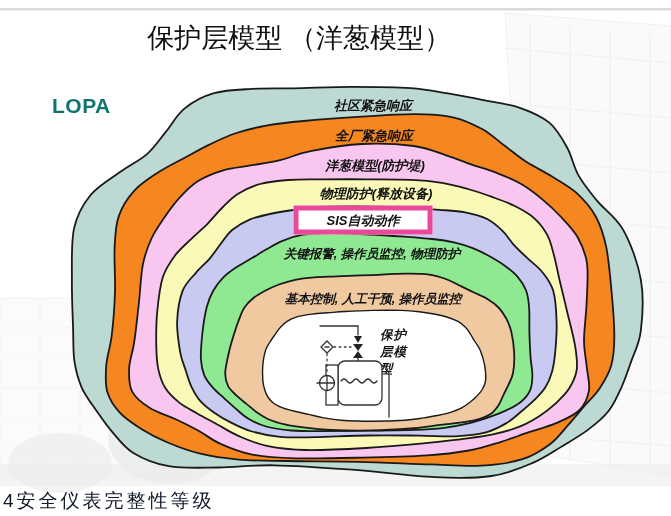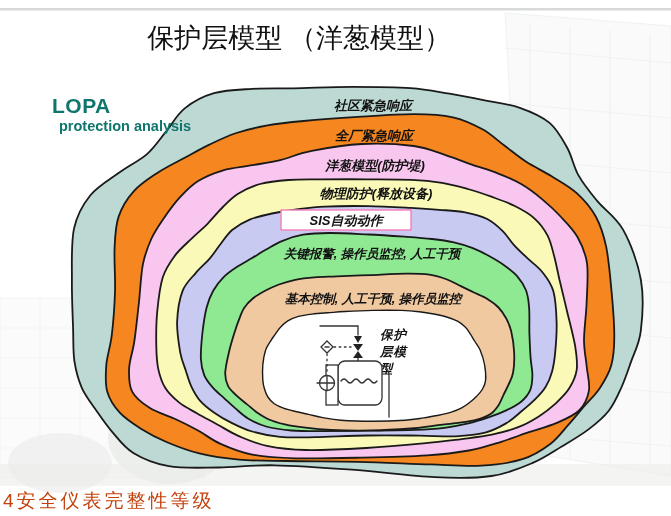--- a/index.html
+++ b/index.html
@@ -20,29 +20,29 @@
   .lopa-line{font-size:14.5px;line-height:1.25;}
   .lopa-line.indent{padding-left:7px;}
   .lyr-label{
     position:absolute;transform:translate(-50%,-50%);
     font-weight:bold;font-size:13px;line-height:1;color:#111;white-space:nowrap;font-style:italic;
   }
   .l0{left:373px;top:97px;}
   .l1{left:374px;top:127px;}
   .l2{left:375px;top:157px;}
   .l3{left:376px;top:185px;}
-  .l4{left:346px;top:212px;background:#ffffff;border:1px solid #ec4899;padding:3px 28px;}
+  .l4{left:363px;top:212px;background:#ffffff;border:5px solid #ec4899;padding:3px 28px;}
   .l5{left:372px;top:246px;font-size:12.5px;}
   .l6{left:373px;top:291px;font-size:12.5px;}
   .l7{
     left:380px;top:319px;transform:none;white-space:normal;width:30px;
     font-size:12.5px;line-height:1.35;letter-spacing:1px;
   }
   .caption{
-    position:absolute;left:3px;top:482px;color:#c2410c;
+    position:absolute;left:3px;top:482px;color:#0f172a;
     font-size:19px;line-height:1.15;letter-spacing:3px;
   }
 </style>
 </head>
 <body>
 
 <div class="stage">
 
   <svg class="bg" width="671" height="516" viewBox="0 0 671 516">
     <rect x="0" y="0" width="671" height="2.5" fill="#d8dad9"></rect>
@@ -93,29 +93,28 @@
       <path d="M556.6,314.0C556.9,324.2 556.0,336.0 555.2,344.2C554.5,352.4 553.7,357.6 552.1,363.4C550.5,369.3 548.4,374.5 545.4,379.3C542.5,384.1 538.3,388.1 534.2,392.2C530.1,396.3 525.6,400.0 520.9,403.8C516.2,407.7 512.0,411.9 506.0,415.4C500.0,418.9 493.5,422.5 485.1,424.7C476.7,426.8 466.5,427.8 455.6,428.3C444.7,428.8 434.3,427.8 419.7,427.6C405.1,427.5 385.4,427.2 368.0,427.5C350.6,427.7 330.3,428.9 315.6,429.2C300.9,429.4 290.6,429.8 280.0,428.9C269.4,427.9 260.2,425.9 252.1,423.5C243.9,421.1 237.4,417.8 231.1,414.6C224.7,411.5 219.0,408.1 213.9,404.5C208.8,400.9 204.0,397.2 200.2,392.9C196.5,388.7 193.9,383.9 191.5,378.9C189.1,373.9 187.7,368.7 185.9,362.9C184.0,357.1 181.7,352.4 180.2,344.3C178.8,336.1 176.8,324.2 177.1,314.0C177.5,303.8 179.4,291.3 182.5,283.1C185.6,274.9 191.3,270.3 195.9,264.8C200.4,259.4 205.8,255.1 209.9,250.3C214.0,245.5 216.9,240.7 220.6,236.0C224.3,231.3 227.3,226.1 232.1,222.0C237.0,218.0 242.9,214.4 249.6,211.6C256.2,208.9 264.1,207.2 272.0,205.5C279.8,203.8 287.9,202.6 296.7,201.5C305.6,200.3 313.0,199.1 324.9,198.6C336.8,198.0 353.7,197.9 368.0,198.1C382.3,198.4 398.7,199.3 410.6,199.9C422.4,200.5 430.0,201.0 439.1,201.8C448.1,202.5 457.1,202.8 465.1,204.3C473.1,205.8 481.0,207.9 487.2,211.0C493.4,214.1 498.1,218.6 502.5,222.9C507.0,227.2 509.7,232.3 513.8,236.8C517.9,241.3 522.3,245.4 527.1,249.9C531.8,254.5 538.0,258.6 542.4,264.2C546.7,269.7 551.0,274.8 553.3,283.1C555.7,291.5 556.3,303.8 556.6,314.0Z" fill="#c9caf2" stroke="#1a1a1a" stroke-width="1.8" stroke-linejoin="round"></path>
       <path d="M529.4,325.0C529.7,333.4 530.1,342.9 530.6,349.9C531.1,356.9 532.4,361.7 532.4,367.0C532.3,372.3 532.2,377.4 530.3,381.8C528.4,386.3 525.2,390.2 521.1,393.7C517.1,397.1 511.7,399.8 506.2,402.4C500.8,405.0 494.8,407.2 488.5,409.4C482.2,411.5 475.8,413.6 468.4,415.4C461.1,417.1 453.4,418.7 444.5,419.8C435.5,420.8 427.4,421.4 414.8,421.9C402.2,422.4 384.4,422.5 369.0,422.7C353.6,422.9 335.5,423.2 322.6,423.2C309.6,423.2 300.7,423.3 291.3,422.5C281.9,421.7 273.3,420.5 266.1,418.5C258.9,416.5 253.1,413.5 248.0,410.5C242.9,407.4 239.3,403.7 235.4,400.4C231.4,397.0 228.0,393.7 224.3,390.3C220.6,386.9 216.5,383.8 213.1,379.9C209.8,376.1 206.3,372.2 204.3,367.3C202.3,362.5 201.2,358.0 200.9,350.9C200.5,343.9 201.5,333.6 202.4,325.0C203.4,316.4 204.9,306.3 206.7,299.3C208.5,292.2 210.4,287.7 213.2,282.7C216.0,277.7 219.4,273.3 223.4,269.3C227.4,265.3 232.3,262.0 237.1,258.8C241.9,255.6 247.1,253.0 252.0,250.1C257.0,247.1 261.5,244.2 266.6,241.3C271.7,238.4 276.5,235.2 282.6,232.8C288.6,230.3 295.3,228.0 303.1,226.7C310.9,225.4 318.4,225.0 329.4,225.0C340.4,224.9 356.1,225.9 369.0,226.5C381.9,227.1 396.5,228.1 407.0,228.8C417.6,229.6 424.2,230.1 432.0,231.0C439.9,231.9 447.1,232.9 453.9,234.4C460.7,235.9 466.9,237.9 472.8,240.2C478.6,242.5 483.9,245.2 489.1,248.0C494.3,250.9 499.4,253.8 504.1,257.2C508.8,260.6 513.6,264.1 517.3,268.3C520.9,272.5 524.0,277.1 526.0,282.3C528.0,287.6 528.6,292.5 529.1,299.6C529.7,306.7 529.2,316.6 529.4,325.0Z" fill="#8fe993" stroke="#1a1a1a" stroke-width="1.8" stroke-linejoin="round"></path>
       <path d="M514.1,344.0C514.5,350.9 514.1,359.0 513.1,364.5C512.2,370.0 510.1,373.1 508.4,376.9C506.8,380.7 504.9,383.9 503.3,387.3C501.6,390.7 500.6,394.2 498.4,397.4C496.2,400.6 494.0,403.9 490.1,406.3C486.3,408.8 481.0,410.7 475.2,412.2C469.5,413.7 462.4,414.2 455.7,415.1C448.9,416.0 442.1,416.7 434.6,417.6C427.0,418.5 421.1,419.7 410.5,420.5C399.9,421.3 384.3,422.2 371.0,422.4C357.7,422.7 341.6,422.4 330.7,422.0C319.8,421.5 313.2,420.7 305.5,419.7C297.9,418.8 291.1,417.8 284.9,416.4C278.7,414.9 273.1,413.3 268.3,411.2C263.5,409.1 259.9,406.5 256.3,404.0C252.8,401.5 250.1,398.7 246.8,396.1C243.6,393.4 240.0,390.9 236.9,387.9C233.8,385.0 230.1,382.0 228.1,378.2C226.2,374.4 225.1,370.7 225.2,365.0C225.4,359.3 227.4,350.8 229.0,344.0C230.5,337.2 233.0,329.4 234.7,323.9C236.4,318.4 237.6,315.1 239.2,311.1C240.8,307.0 242.0,303.2 244.3,299.8C246.6,296.3 249.6,293.2 253.1,290.3C256.5,287.5 260.8,285.1 265.1,282.8C269.4,280.5 273.9,278.4 278.9,276.5C283.9,274.7 289.2,273.0 295.1,271.8C301.0,270.5 307.5,269.8 314.5,269.3C321.4,268.7 327.5,268.7 337.0,268.3C346.4,267.9 359.5,267.5 371.0,267.1C382.5,266.6 396.5,265.7 406.2,265.7C416.0,265.6 422.6,265.8 429.4,266.7C436.3,267.7 441.9,269.6 447.1,271.5C452.4,273.4 456.4,276.0 460.9,278.1C465.4,280.3 469.6,282.3 474.0,284.5C478.4,286.6 483.3,288.5 487.4,291.0C491.5,293.5 495.4,296.3 498.5,299.5C501.6,302.7 503.9,306.3 506.1,310.2C508.2,314.2 509.8,317.7 511.2,323.3C512.5,329.0 513.8,337.1 514.1,344.0Z" fill="#f0c9a0" stroke="#1a1a1a" stroke-width="1.8" stroke-linejoin="round"></path>
       <path d="M484.6,357.0C485.5,362.0 486.0,368.3 485.6,372.4C485.2,376.5 483.7,378.8 482.2,381.5C480.7,384.2 478.5,386.3 476.4,388.5C474.3,390.7 472.1,392.7 469.6,394.5C467.2,396.4 464.7,398.2 461.7,399.8C458.6,401.4 455.2,402.8 451.3,404.1C447.5,405.3 443.1,406.3 438.5,407.3C433.8,408.2 429.1,409.1 423.5,409.9C417.9,410.7 413.3,411.6 404.9,412.2C396.5,412.8 383.6,413.3 373.0,413.3C362.4,413.3 349.4,412.9 341.0,412.3C332.7,411.7 328.2,410.6 322.8,409.6C317.4,408.6 313.1,407.4 308.6,406.4C304.1,405.4 299.8,404.5 295.6,403.5C291.4,402.5 287.1,401.6 283.5,400.2C279.9,398.9 276.5,397.3 273.9,395.5C271.3,393.6 269.5,391.4 267.9,389.0C266.3,386.7 265.4,384.1 264.6,381.3C263.7,378.5 263.1,376.1 262.8,372.1C262.5,368.0 262.4,362.0 262.8,357.0C263.3,352.0 264.3,346.1 265.6,342.1C266.9,338.1 268.7,336.0 270.4,333.3C272.0,330.6 273.8,328.3 275.5,325.9C277.2,323.5 278.6,321.1 280.7,319.0C282.7,316.8 284.8,314.6 287.8,312.8C290.7,311.1 294.4,309.6 298.5,308.4C302.6,307.3 307.4,306.7 312.3,306.1C317.2,305.5 322.3,305.2 327.7,304.8C333.2,304.4 337.5,303.9 345.0,303.5C352.6,303.1 363.6,302.6 373.0,302.4C382.4,302.2 393.9,302.2 401.6,302.4C409.3,302.6 413.9,303.1 419.2,303.7C424.6,304.3 429.2,305.1 433.8,306.0C438.4,306.9 442.7,307.8 446.7,309.0C450.6,310.2 454.4,311.6 457.5,313.2C460.6,314.9 463.1,316.9 465.2,319.0C467.4,321.1 468.7,323.5 470.3,325.9C471.9,328.4 473.2,330.8 474.9,333.5C476.5,336.1 478.5,338.2 480.1,342.1C481.8,346.1 483.7,352.0 484.6,357.0Z" fill="#ffffff" stroke="#1a1a1a" stroke-width="1.4" stroke-linejoin="round"></path>
     </svg>
 
   <h1 class="slide-title">保护层模型 （洋葱模型）</h1>
 
   <div class="lopa">
     <div class="lopa-abbr">LOPA</div>
-    <div class="lopa-line indent">protection analysis</div>
   </div>
 
   <div class="lyr-label l0">社区紧急响应</div>
   <div class="lyr-label l1">全厂紧急响应</div>
   <div class="lyr-label l2">洋葱模型(防护堤)</div>
   <div class="lyr-label l3">物理防护(释放设备)</div>
   <div class="lyr-label l4">SIS自动动作</div>
-  <div class="lyr-label l5">关键报警, 操作员监控, 人工干预</div>
+  <div class="lyr-label l5">关键报警, 操作员监控, 物理防护</div>
   <div class="lyr-label l6">基本控制, 人工干预, 操作员监控</div>
   <div class="lyr-label l7">保护层模型</div>
 
   <svg class="pid" width="110" height="100" viewBox="0 0 110 100">
     <g stroke="#333" stroke-width="1.3" fill="none" stroke-linecap="round">
       <path d="M20,6 H58 V15"></path>
       <path d="M58,38 V66"></path>
       <rect x="38" y="41" width="44" height="44" rx="7" fill="#fff"></rect>
       <path d="M82,45 q7,2 7,11 V97"></path>
       <path d="M41,61 q3,-4 6,0 q3,4 6,0 q3,-4 6,0 q3,4 6,0 q3,-4 6,0 q3,4 6,0"></path>

